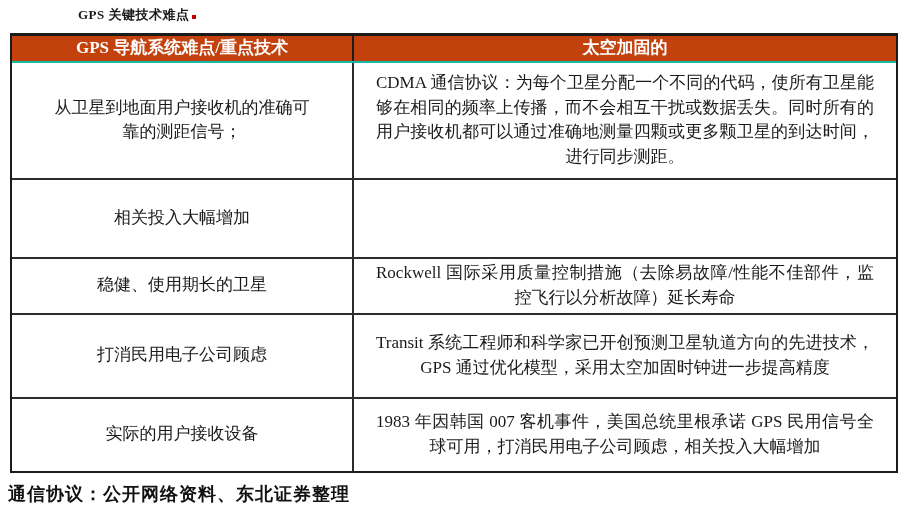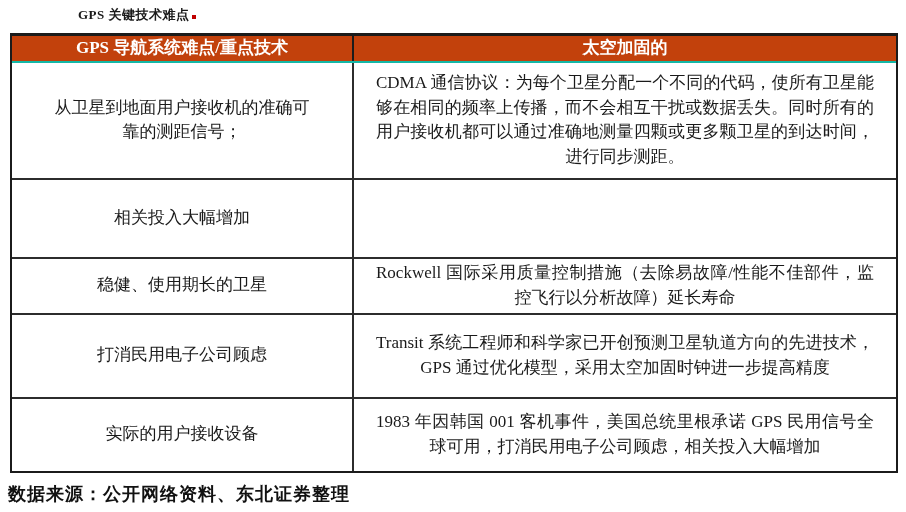--- a/index.html
+++ b/index.html
@@ -98,18 +98,18 @@
   <div class="trow r4">
     <div class="cell left">打消民用电子公司顾虑</div>
     <div class="cell right">
         <div class="jtext">Transit 系统工程师和科学家已开创预测卫星轨道方向的先进技术，GPS 通过优化模型，采用太空加固时钟进一步提高精度</div>
       </div>
   </div>
 
   <div class="trow r5">
     <div class="cell left">实际的用户接收设备</div>
     <div class="cell right">
-        <div class="jtext">1983 年因韩国 001 客机事件，美国总统里根承诺 GPS 民用信号全球可用，打消民用电子公司顾虑，相关投入大幅增加</div>
+        <div class="jtext">1983 年因韩国 007 客机事件，美国总统里根承诺 GPS 民用信号全球可用，打消民用电子公司顾虑，相关投入大幅增加</div>
       </div>
   </div>
 </div>
 
-<div class="footer-note">数据来源：公开网络资料、东北证券整理</div>
+<div class="footer-note">通信协议：公开网络资料、东北证券整理</div>
 
 </body></html>

